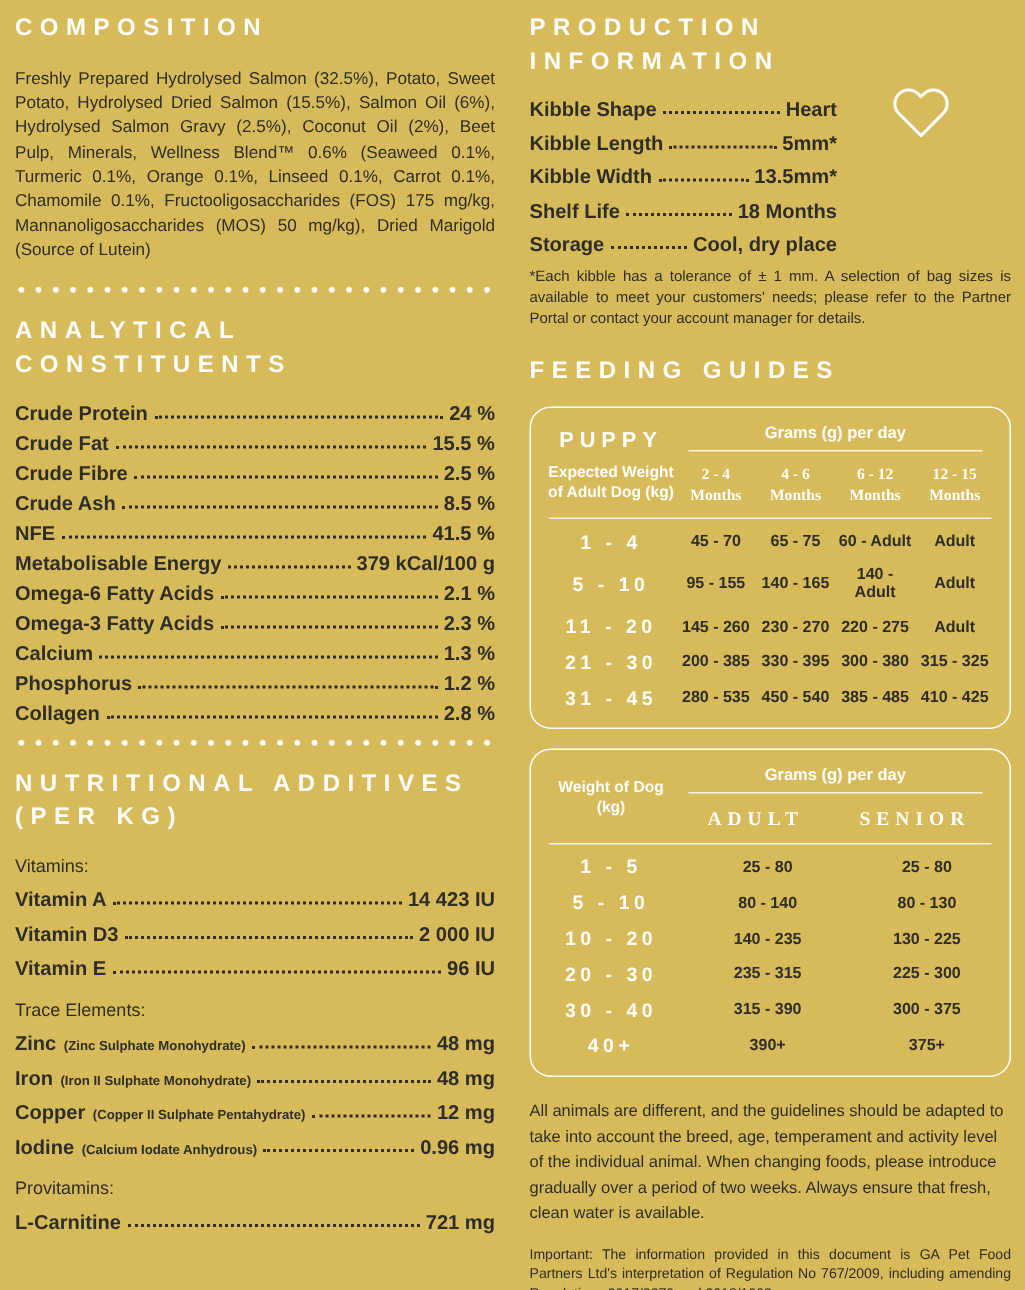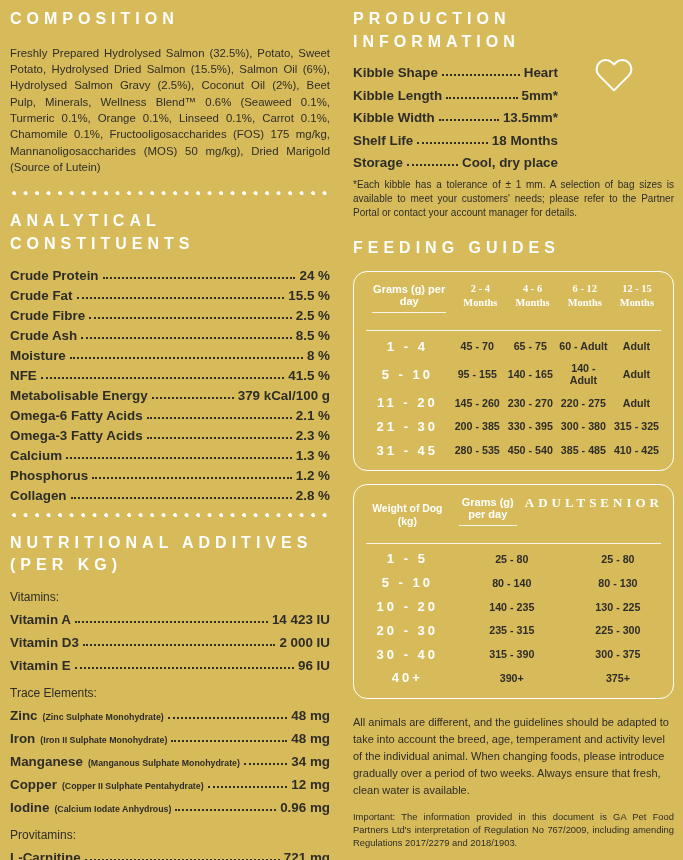--- a/index.html
+++ b/index.html
@@ -49,21 +49,21 @@
 
   
   .fg-table {
     border:1.6px solid #ffffff; border-radius:14px;
     padding:10px 10px 8px; margin-top:11px; box-sizing:border-box;
   }
   .fg-head { display:flex; }
   .fg-head-left { width:29%; flex:none; display:flex; flex-direction:column; align-items:center; justify-content:center; text-align:center; color:#fff; }
   .fg-title { font-size:14.5px; font-weight:bold; letter-spacing:4px; margin:2px 0 7px; }
   .fg-sub { font-size:10.4px; font-weight:bold; line-height:1.28; max-width:110px; }
-  .fg-head-right { flex:1; display:flex; justify-content:space-between; }
+  .fg-head-right { flex:1; display:flex; flex-direction:column; justify-content:space-between; }
   .fg-grams { color:#fff; font-weight:bold; font-size:11px; text-align:center; padding-bottom:5px;
               border-bottom:1px solid rgba(255,255,255,.85); margin:1px 8px 9px; }
   .fg-cols { display:grid; color:#fff; font-weight:bold; text-align:center;font-family:Liberation Serif, serif; }
   .cols-4 { grid-template-columns:repeat(4,1fr); font-size:10.4px; line-height:1.3; }
   .cols-2 { grid-template-columns:repeat(2,1fr); font-size:13px; letter-spacing:4px; }
   .fg-sep { border-top:1px solid rgba(255,255,255,.85); margin:8px 2px 3px; }
   .fg-row { display:grid; align-items:center; padding:4.4px 0; }
   .grid-5 { grid-template-columns:29% repeat(4,1fr); }
   .grid-3 { grid-template-columns:29% repeat(2,1fr);gap:16px; }
   .fg-weight { color:#fff; font-weight:bold; font-size:13px; letter-spacing:3px; text-align:center; }
@@ -104,25 +104,20 @@
             <span class="lbl"><span>Crude Fibre</span></span>
             <span class="dots"></span>
             <span class="val">2.5 %</span>
           </div>
           <div class="lrow">
             <span class="lbl"><span>Crude Ash</span></span>
             <span class="dots"></span>
             <span class="val">8.5 %</span>
           </div>
           <div class="lrow">
-            <span class="lbl"><span>Moisture</span></span>
-            <span class="dots"></span>
-            <span class="val">8 %</span>
-          </div>
-          <div class="lrow">
             <span class="lbl"><span>NFE</span></span>
             <span class="dots"></span>
             <span class="val">41.5 %</span>
           </div>
           <div class="lrow">
             <span class="lbl"><span>Metabolisable Energy</span></span>
             <span class="dots"></span>
             <span class="val">379 kCal/100 g</span>
           </div>
           <div class="lrow">
@@ -181,25 +176,20 @@
           <div id="adg-1">
             <div class="lrow">
               <span class="lbl"><span>Zinc</span><span class="note">(Zinc Sulphate Monohydrate)</span></span>
               <span class="dots"></span>
               <span class="val">48 mg</span>
             </div>
             <div class="lrow">
               <span class="lbl"><span>Iron</span><span class="note">(Iron II Sulphate Monohydrate)</span></span>
               <span class="dots"></span>
               <span class="val">48 mg</span>
-            </div>
-            <div class="lrow">
-              <span class="lbl"><span>Manganese</span><span class="note">(Manganous Sulphate Monohydrate)</span></span>
-              <span class="dots"></span>
-              <span class="val">34 mg</span>
             </div>
             <div class="lrow">
               <span class="lbl"><span>Copper</span><span class="note">(Copper II Sulphate Pentahydrate)</span></span>
               <span class="dots"></span>
               <span class="val">12 mg</span>
             </div>
             <div class="lrow">
               <span class="lbl"><span>Iodine</span><span class="note">(Calcium Iodate Anhydrous)</span></span>
               <span class="dots"></span>
               <span class="val">0.96 mg</span>
@@ -256,20 +246,24 @@
           </div>
         </div>
       <p class="footnote">*Each kibble has a tolerance of ± 1 mm. A selection of bag sizes is available to meet your customers' needs; please refer to the Partner Portal or contact your account manager for details.</p>
     </section>
 
     <section style="margin-top:17px">
       <h2 class="sec">FEEDING GUIDES</h2>
 
       <div class="fg-table">
         <div class="fg-head">
+          <div class="fg-head-left">
+            <div class="fg-title">PUPPY</div>
+            <div class="fg-sub">Expected Weight of Adult Dog (kg)</div>
+          </div>
           <div class="fg-head-right">
             <div class="fg-grams">Grams (g) per day</div>
             <div id="puppy-cols" class="fg-cols cols-4">
                 <span>2 - 4 Months</span>
                 <span>4 - 6 Months</span>
                 <span>6 - 12 Months</span>
                 <span>12 - 15 Months</span>
               </div>
           </div>
         </div>

